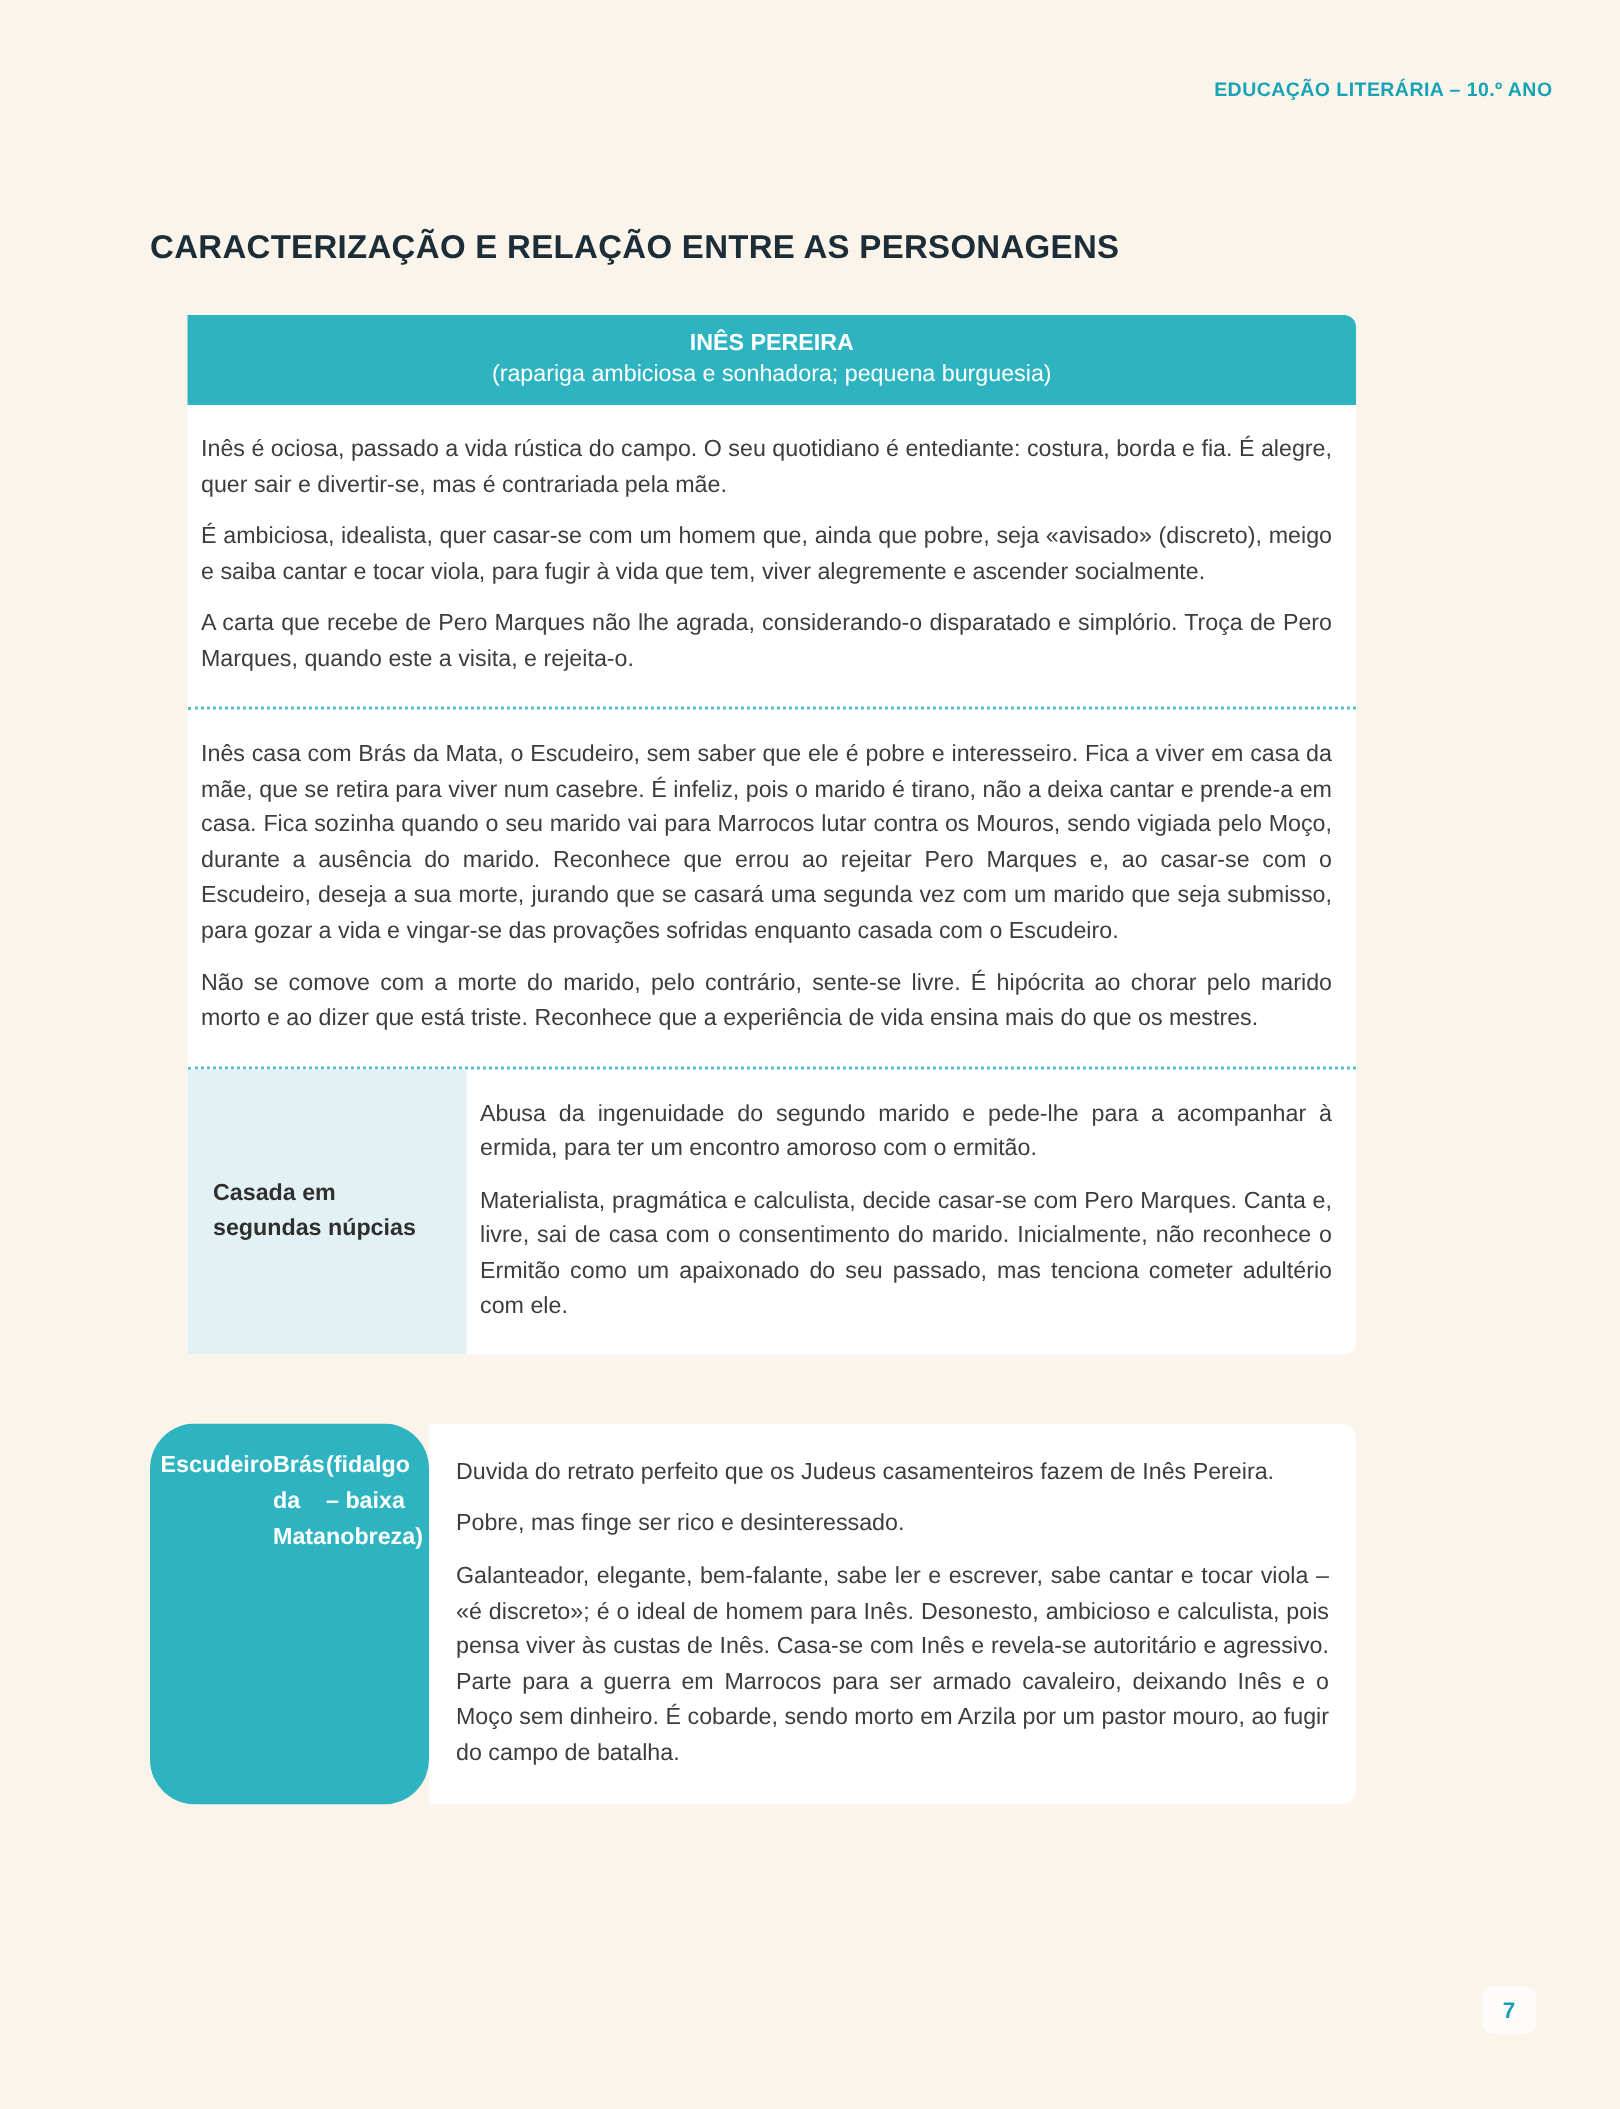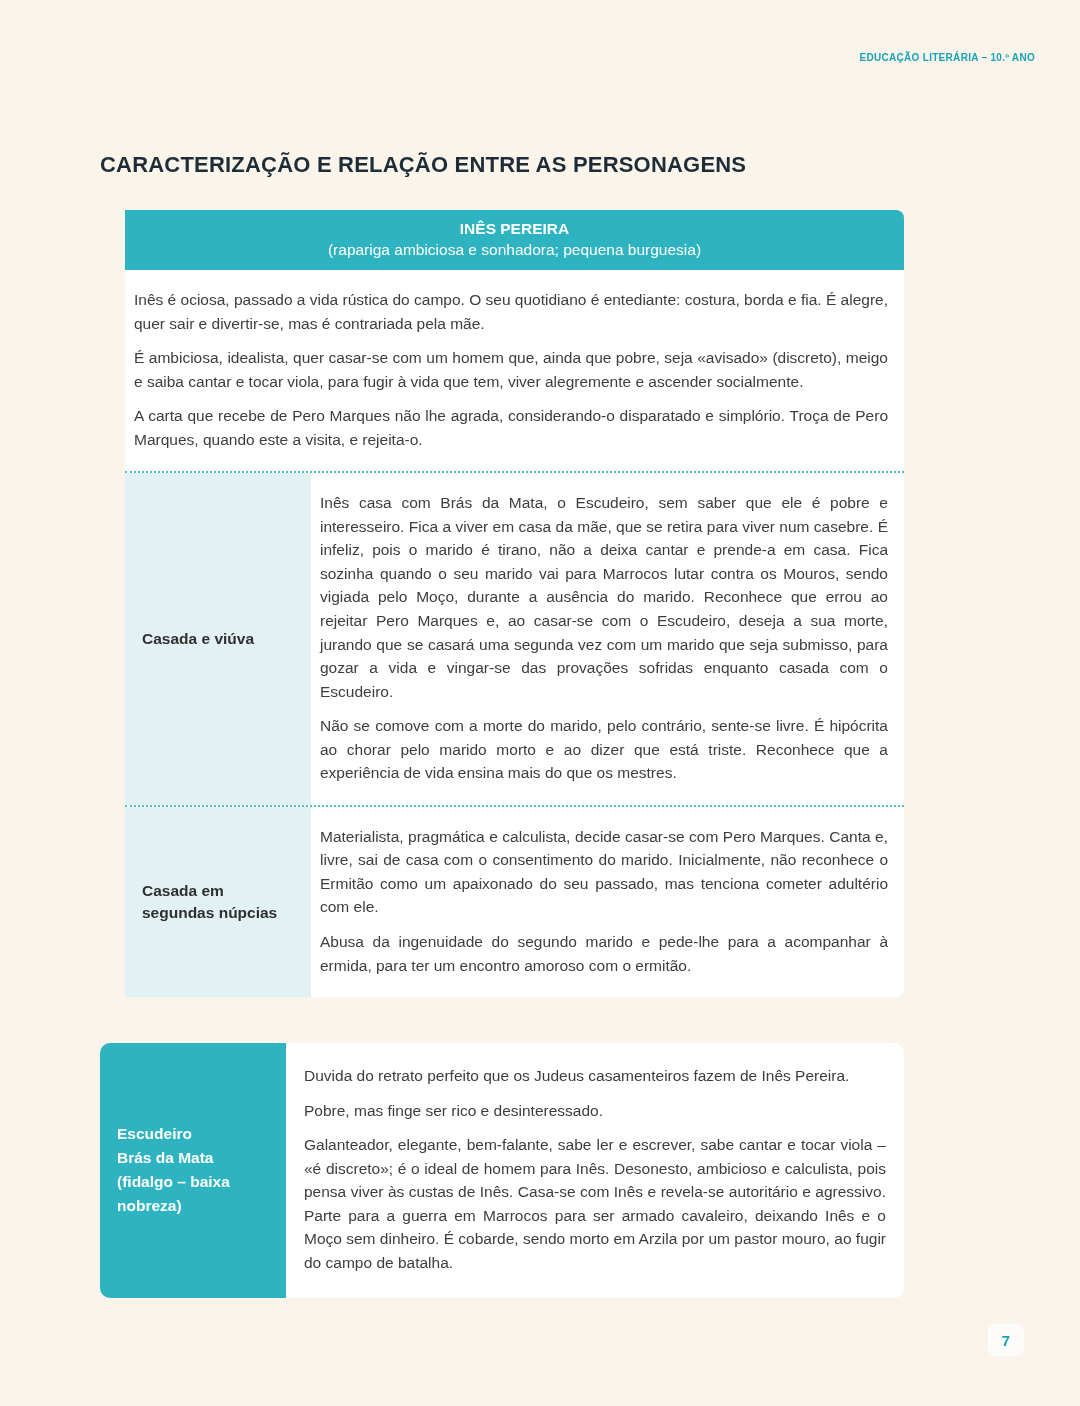--- a/index.html
+++ b/index.html
@@ -12,21 +12,21 @@
     font-family: "Liberation Sans", sans-serif;
     color: #3d3d3d;
     overflow: hidden;
   }
   .running-header {
     position: absolute;
     top: 52px;
     right: 45px;
     color: #17a3b5;
     font-weight: bold;
-    font-size: 10px;
+    font-size: 13px;
     letter-spacing: 0.3px;
   }
   .content {
     position: absolute;
     top: 152px;
     left: 100px;
     width: 804px;
   }
   .page-title {
     font-size: 22px;
@@ -80,23 +80,24 @@
   }
   .block-label {
     flex: 0 0 186px;
     width: 186px;
     background: #2eb4c1;
     color: #ffffff;
     font-weight: bold;
     font-size: 15.5px;
     line-height: 1.55;
     display: flex;
-    flex-direction: column;
+    flex-direction: row;
     justify-content: center;
     padding: 16px 14px 16px 17px;
+    border-radius: 30px;
   }
   .block-content {
     flex: 1;
     background: #ffffff;
     padding: 10px 18px 12px 18px;
   }
   
   .page-number {
     position: absolute;
     right: 56px;
@@ -130,32 +131,31 @@
 
     <div class="trow">
       <div class="tcontent">
         <p>Inês é ociosa, passado a vida rústica do campo. O seu quotidiano é entediante: costura, borda e fia. É alegre, quer sair e divertir-se, mas é contrariada pela mãe.</p>
         <p>É ambiciosa, idealista, quer casar-se com um homem que, ainda que pobre, seja «avisado» (discreto), meigo e saiba cantar e tocar viola, para fugir à vida que tem, viver alegremente e ascender socialmente.</p>
         <p>A carta que recebe de Pero Marques não lhe agrada, considerando-o disparatado e simplório. Troça de Pero Marques, quando este a visita, e rejeita-o.</p>
       </div>
     </div>
 
     <div class="trow">
-      <div class="tlabel">Casada e viúva</div>
       <div class="tcontent">
         <p>Inês casa com Brás da Mata, o Escudeiro, sem saber que ele é pobre e interesseiro. Fica a viver em casa da mãe, que se retira para viver num casebre. É infeliz, pois o marido é tirano, não a deixa cantar e prende-a em casa. Fica sozinha quando o seu marido vai para Marrocos lutar contra os Mouros, sendo vigiada pelo Moço, durante a ausência do marido. Reconhece que errou ao rejeitar Pero Marques e, ao casar-se com o Escudeiro, deseja a sua morte, jurando que se casará uma segunda vez com um marido que seja submisso, para gozar a vida e vingar-se das provações sofridas enquanto casada com o Escudeiro.</p>
         <p>Não se comove com a morte do marido, pelo contrário, sente-se livre. É hipócrita ao chorar pelo marido morto e ao dizer que está triste. Reconhece que a experiência de vida ensina mais do que os mestres.</p>
       </div>
     </div>
 
     <div class="trow">
       <div class="tlabel">Casada em segundas núpcias</div>
       <div class="tcontent">
+        <p>Abusa da ingenuidade do segundo marido e pede-lhe para a acompanhar à ermida, para ter um encontro amoroso com o ermitão.</p>
         <p>Materialista, pragmática e calculista, decide casar-se com Pero Marques. Canta e, livre, sai de casa com o consentimento do marido. Inicialmente, não reconhece o Ermitão como um apaixonado do seu passado, mas tenciona cometer adultério com ele.</p>
-        <p>Abusa da ingenuidade do segundo marido e pede-lhe para a acompanhar à ermida, para ter um encontro amoroso com o ermitão.</p>
       </div>
     </div>
   </div>
 
   <div class="escudeiro-block">
     <div class="block-label">
       <div>Escudeiro</div>
       <div>Brás da Mata</div>
       <div>(fidalgo – baixa nobreza)</div>
     </div>

